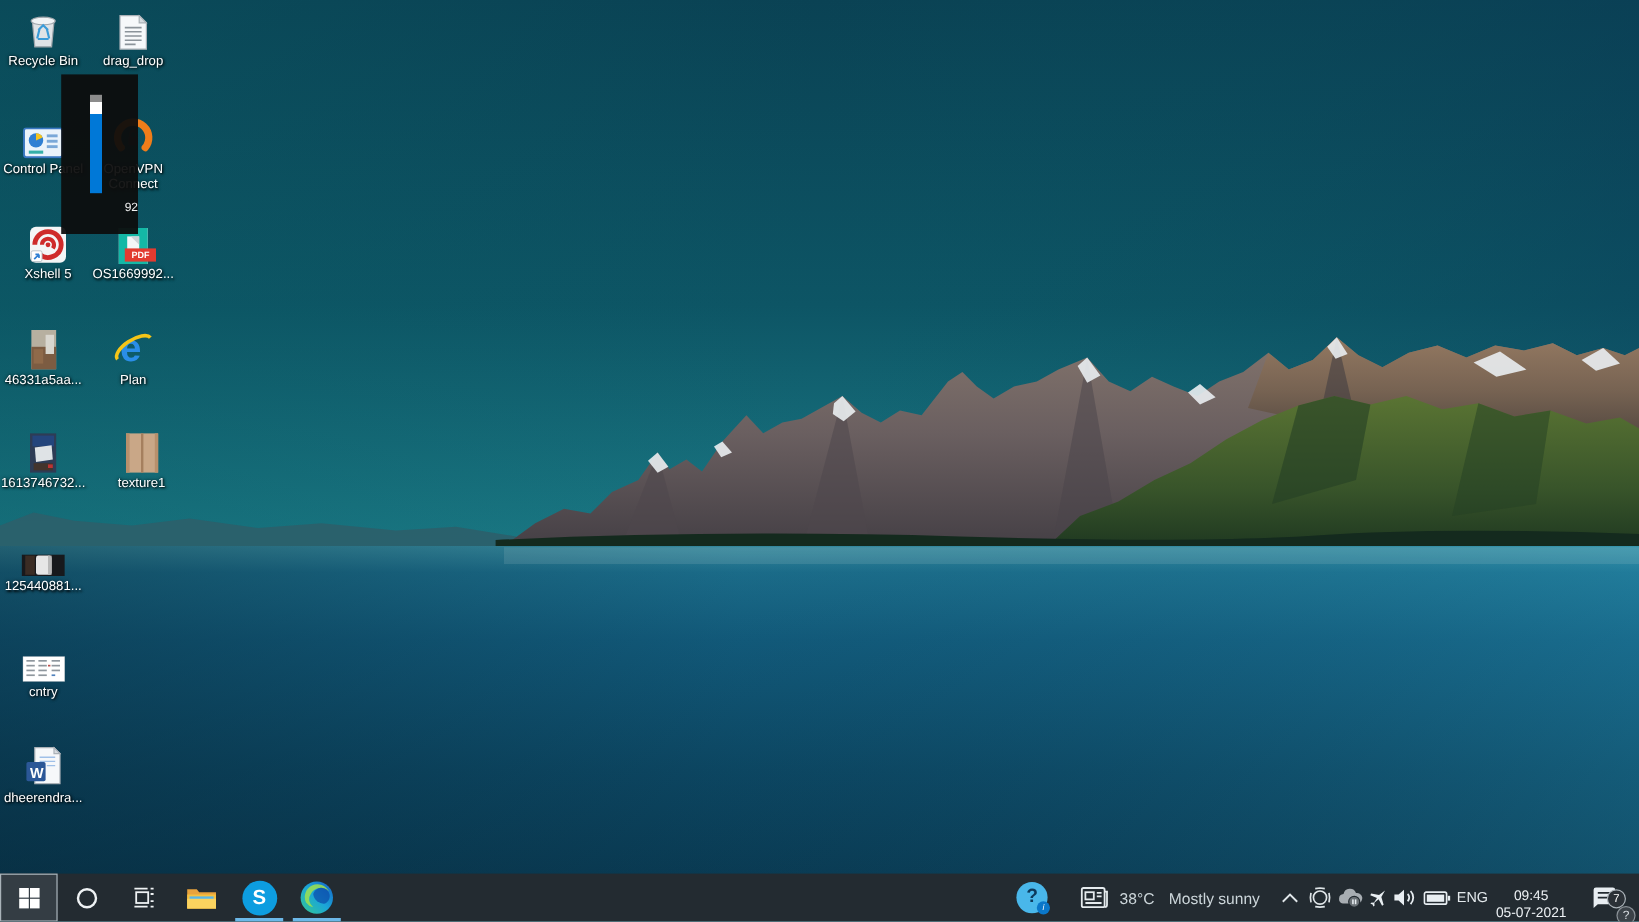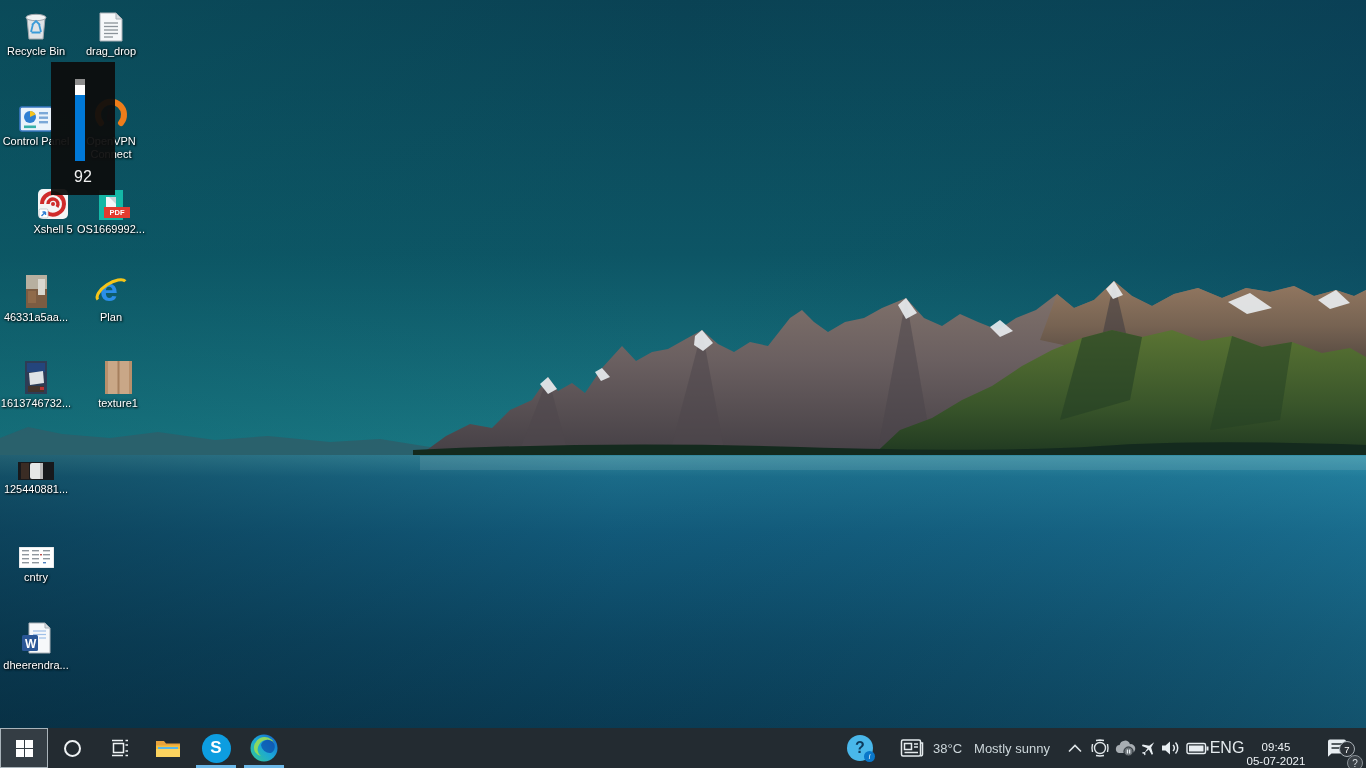--- a/index.html
+++ b/index.html
@@ -19,31 +19,31 @@
   .page { position:relative; background:#f4f6f8; border:7px solid #14b8a6; }
   .page .fold { position:absolute; top:0; right:0; width:0; height:0; border-style:solid; }
 
   
   #osd-panel { position:absolute; left:51px; top:62px; width:64px; height:133px; background:rgba(13,13,13,.94); z-index:50;
                display:flex; flex-direction:column; align-items:center; }
   #osd-track { position:absolute; left:24px; top:17px; width:10px; height:82px; }
   #osd-track .cap   { width:10px; height:6px;  background:#8c8c8c; }
   #osd-track .thumb { width:10px; height:10px; background:#ffffff; }
   #osd-track .fill  { width:10px; height:66px; background:#0078d7; }
-  #osd-value { position:absolute; top:106px; width:100%; text-align:center; color:#f2f2f2; font-size:16px; }
+  #osd-value { position:absolute; top:106px; width:100%; text-align:right; color:#f2f2f2; font-size:10px; }
 
   
   #taskbar { position:absolute; left:0; bottom:0; width:1366px; height:40px; background:#232b31; z-index:100; }
   .tb-btn { position:absolute; top:0; height:40px; display:flex; align-items:center; justify-content:center; }
   #start-button { left:0; width:48px; background:#343d44; border:1px solid #a9b3b9; }
   .win-logo { display:grid; grid-template-columns:8px 8px; grid-template-rows:8px 8px; gap:1px; }
   .win-logo span { background:#ffffff; }
   #cortana-ring { width:17px; height:17px; border:2px solid #eef2f4; border-radius:50%; }
   .run-underline { position:absolute; bottom:0; left:4px; width:40px; height:3px; background:#6cb8e8; }
-  .tray-text { color:#e3e9ec; font-size:16px; }
+  .tray-text { color:#e3e9ec; font-size:12px; }
   #clock { color:#eef2f5; font-size:11.5px; line-height:14px; text-align:center; }
   #weather-text { color:#ccd6da; font-size:13px; margin-left:8px; white-space:nowrap; }
   #notif-badge { position:absolute; right:-6px; bottom:2px; width:16px; height:16px; border-radius:50%;
                  background:#2b3137; border:1.5px solid #aab2b8; color:#fff; font-size:9.5px;
                  display:flex; align-items:center; justify-content:center; }
   #corner-help { position:absolute; right:3px; bottom:-3px; width:16px; height:16px; border-radius:50%;
                  background:#3b4248; border:1px solid #8a9197; color:#d8dde1; font-size:10px;
                  display:flex; align-items:center; justify-content:center; z-index:120; }
   svg { display:block; }
 </style>
@@ -182,21 +182,21 @@
     <div class="icon-art">
       <svg width="36" height="36" viewBox="0 0 36 36">
         <path d="M8,27 A13,13 0 1,1 28,27" fill="none" stroke="#ef7d1a" stroke-width="6" stroke-linecap="round"></path>
         <rect x="14" y="18" width="8" height="7" rx="1" fill="#3a3f44"></rect>
         <path d="M15.5,18 v-2.5 a2.5,2.5 0 0,1 5,0 V18" fill="none" stroke="#3a3f44" stroke-width="1.8"></path>
       </svg>
     </div>
     <div class="icon-label">OpenVPN Connect</div>
   </div>
 
-  <div class="desktop-icon" style="left:17px; top:184px;">
+  <div class="desktop-icon" style="left:4px; top:184px;">
     <div class="icon-art">
       <svg width="32" height="32" viewBox="0 0 32 32">
         <rect x="1" y="1" width="30" height="30" rx="5" fill="#f4f5f6"></rect>
         <path d="M16,16 m-11,0 a11,11 0 1,1 22,0 a11,11 0 0,1 -18,8" fill="none" stroke="#cf2b2b" stroke-width="4"></path>
         <path d="M16,16 m-5,0 a5,5 0 1,1 9,3" fill="none" stroke="#cf2b2b" stroke-width="3.4"></path>
         <circle cx="16" cy="16" r="2" fill="#cf2b2b"></circle>
         <rect x="2" y="21" width="9" height="9" rx="1.5" fill="#ffffff" stroke="#b9c2c8" stroke-width="0.8"></rect>
         <path d="M4.5,28 L8.5,24 M8.5,24 L8.5,27 M8.5,24 L5.5,24" stroke="#2f7fd3" stroke-width="1.4" fill="none"></path>
       </svg>
     </div>

